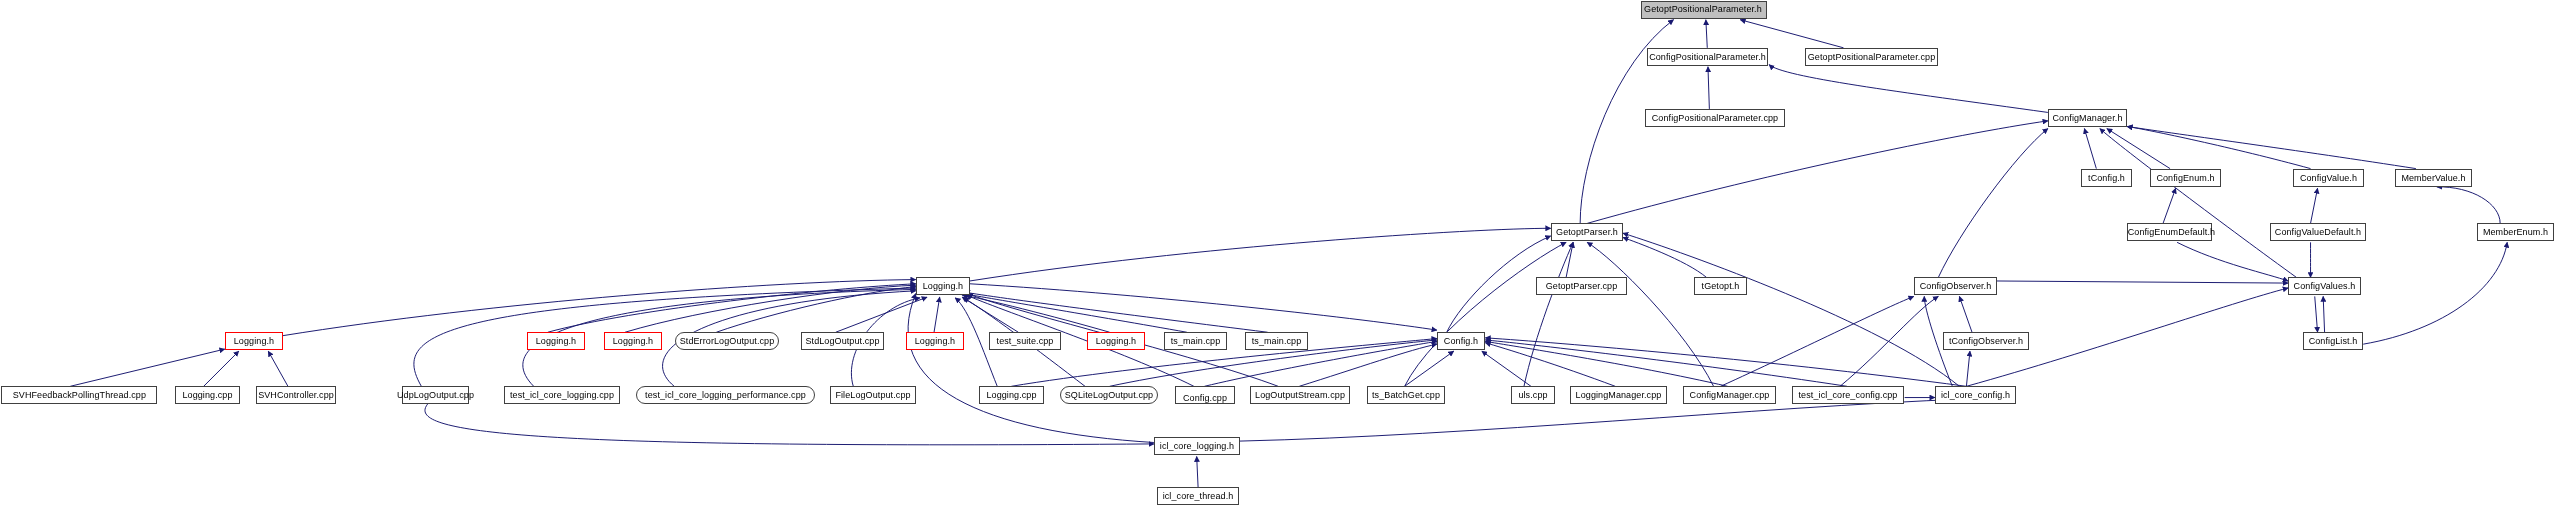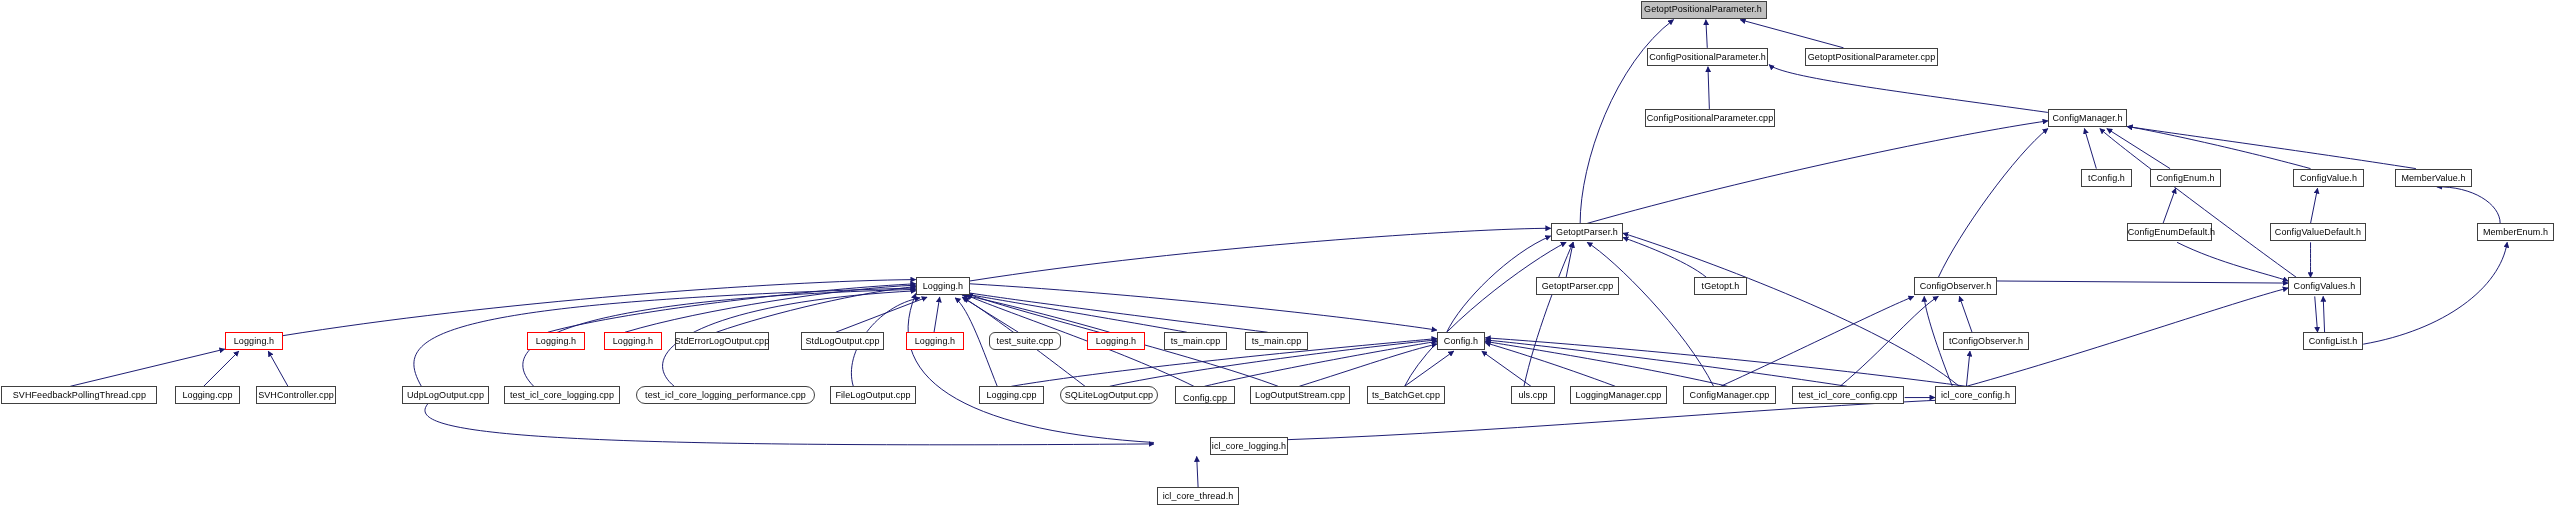--- a/index.html
+++ b/index.html
@@ -139,21 +139,21 @@
   <div id="nodes">
       <div class="node root" style="left: 1641px; top: 0.7px; width: 126px; justify-content: flex-end;">
         <span class="node-label">GetoptPositionalParameter.h</span>
       </div>
       <div class="node" style="left: 1647px; top: 48px; width: 121px;">
         <span class="node-label">ConfigPositionalParameter.h</span>
       </div>
       <div class="node" style="left: 1805px; top: 48px; width: 133px;">
         <span class="node-label">GetoptPositionalParameter.cpp</span>
       </div>
-      <div class="node" style="left: 1645px; top: 109px; width: 130px;">
+      <div class="node" style="left: 1645px; top: 109px; width: 140px;">
         <span class="node-label">ConfigPositionalParameter.cpp</span>
       </div>
       <div class="node" style="left: 2048px; top: 109px; width: 79px;">
         <span class="node-label">ConfigManager.h</span>
       </div>
       <div class="node" style="left: 2081px; top: 169px; width: 51px;">
         <span class="node-label">tConfig.h</span>
       </div>
       <div class="node" style="left: 2150px; top: 169px; width: 71px;">
         <span class="node-label">ConfigEnum.h</span>
@@ -172,21 +172,21 @@
       </div>
       <div class="node" style="left: 2477px; top: 223px; width: 77px;">
         <span class="node-label">MemberEnum.h</span>
       </div>
       <div class="node" style="left: 1551px; top: 223px; width: 72px;">
         <span class="node-label">GetoptParser.h</span>
       </div>
       <div class="node" style="left: 916px; top: 277px; width: 54px;">
         <span class="node-label">Logging.h</span>
       </div>
-      <div class="node" style="left: 1536px; top: 277px; width: 83px;">
+      <div class="node" style="left: 1536px; top: 277px; width: 91px;">
         <span class="node-label">GetoptParser.cpp</span>
       </div>
       <div class="node" style="left: 1694px; top: 277px; width: 53px;">
         <span class="node-label">tGetopt.h</span>
       </div>
       <div class="node" style="left: 1914px; top: 277px; width: 83px;">
         <span class="node-label">ConfigObserver.h</span>
       </div>
       <div class="node" style="left: 2288px; top: 277px; width: 73px;">
         <span class="node-label">ConfigValues.h</span>
@@ -196,30 +196,30 @@
       </div>
       <div class="node" style="left: 2303px; top: 332px; width: 60px;">
         <span class="node-label">ConfigList.h</span>
       </div>
       <div class="node highlight" style="left: 527px; top: 332px; width: 58px;">
         <span class="node-label">Logging.h</span>
       </div>
       <div class="node highlight" style="left: 604px; top: 332px; width: 58px;">
         <span class="node-label">Logging.h</span>
       </div>
-      <div class="node" style="left: 675px; top: 332px; width: 94px;">
+      <div class="node" style="left: 675px; top: 332px; width: 104px; border-radius: 9px;">
         <span class="node-label">StdErrorLogOutput.cpp</span>
       </div>
       <div class="node" style="left: 801px; top: 332px; width: 83px;">
         <span class="node-label">StdLogOutput.cpp</span>
       </div>
       <div class="node highlight" style="left: 906px; top: 332px; width: 58px;">
         <span class="node-label">Logging.h</span>
       </div>
-      <div class="node" style="left: 989px; top: 332px; width: 72px; border-radius: 6px;">
+      <div class="node" style="left: 989px; top: 332px; width: 72px;">
         <span class="node-label">test_suite.cpp</span>
       </div>
       <div class="node highlight" style="left: 1087px; top: 332px; width: 58px;">
         <span class="node-label">Logging.h</span>
       </div>
       <div class="node" style="left: 1164px; top: 332px; width: 63px;">
         <span class="node-label">ts_main.cpp</span>
       </div>
       <div class="node" style="left: 1245px; top: 332px; width: 63px;">
         <span class="node-label">ts_main.cpp</span>
@@ -232,21 +232,21 @@
       </div>
       <div class="node" style="left: 1.4px; top: 386px; width: 156px;">
         <span class="node-label">SVHFeedbackPollingThread.cpp</span>
       </div>
       <div class="node" style="left: 175px; top: 386px; width: 65px;">
         <span class="node-label">Logging.cpp</span>
       </div>
       <div class="node" style="left: 256px; top: 386px; width: 80px;">
         <span class="node-label">SVHController.cpp</span>
       </div>
-      <div class="node" style="left: 402px; top: 386px; width: 87px; text-align: right;">
+      <div class="node" style="left: 402px; top: 386px; width: 67px; text-align: right;">
         <span class="node-label">UdpLogOutput.cpp</span>
       </div>
       <div class="node" style="left: 504px; top: 386px; width: 116px;">
         <span class="node-label">test_icl_core_logging.cpp</span>
       </div>
       <div class="node" style="left: 636px; top: 386px; width: 179px; border-radius: 9px;">
         <span class="node-label">test_icl_core_logging_performance.cpp</span>
       </div>
       <div class="node" style="left: 830px; top: 386px; width: 86px;">
         <span class="node-label">FileLogOutput.cpp</span>
@@ -274,21 +274,21 @@
       </div>
       <div class="node" style="left: 1683px; top: 386px; width: 93px;">
         <span class="node-label">ConfigManager.cpp</span>
       </div>
       <div class="node" style="left: 1792px; top: 386px; width: 112px;">
         <span class="node-label">test_icl_core_config.cpp</span>
       </div>
       <div class="node" style="left: 1935px; top: 386px; width: 81px;">
         <span class="node-label">icl_core_config.h</span>
       </div>
-      <div class="node" style="left: 1210px; top: 437px; width: 78px;">
+      <div class="node" style="left: 1154px; top: 437px; width: 86px;">
         <span class="node-label">icl_core_logging.h</span>
       </div>
       <div class="node" style="left: 1157px; top: 487px; width: 82px;">
         <span class="node-label">icl_core_thread.h</span>
       </div>
     </div>
 </div>
 
 
 </body></html>

